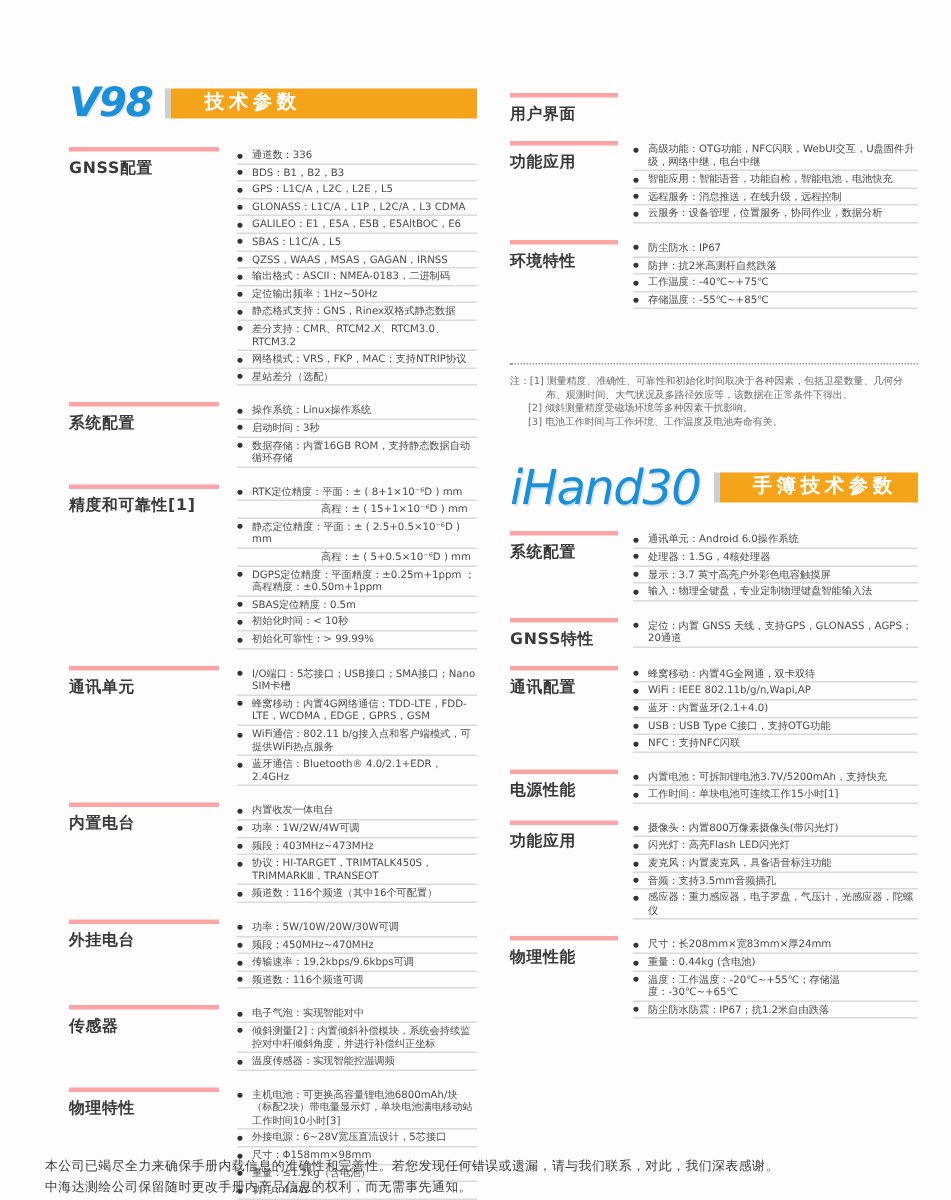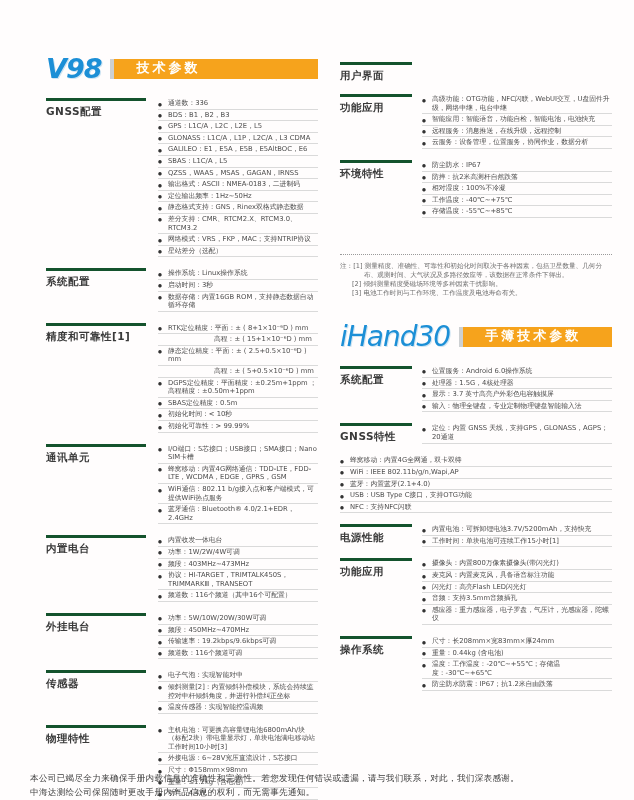--- a/index.html
+++ b/index.html
@@ -13,31 +13,31 @@
   .col{flex:1;min-width:0;}
   .col-right{padding-top:6px;}
 
   
   .prod-header{display:flex;align-items:center;margin-bottom:16px;}
   .prod-name{
     color:#1c8fd6;font-style:italic;font-weight:bold;font-size:27px;
     letter-spacing:-1px;padding-right:9px;line-height:26px;white-space:nowrap;
     text-shadow:1px 1px 0 #cfe4f2;
   }
-  .prod-name.light{font-weight:400;font-size:28px;}
+  .prod-name.light{font-weight:400;font-size:32px;}
   .hdr-gray{width:4px;height:20px;background:#cdd0d2;flex:none;}
   .hdr-box{
     flex:1;height:20px;line-height:20px;background:#f6a31c;color:#ffffff;
     font-size:13px;font-weight:bold;padding-left:22px;letter-spacing:3px;white-space:nowrap;font-family:Liberation Mono, monospace;
   }
 
   
   .spec-section{display:flex;margin-bottom:11px;}
   .sec-label{
-    flex:none;width:100px;margin-right:12px;border-top:3px solid #14532d;
+    flex:none;width:100px;margin-right:12px;border-top:3px solid #fca5a5;
     padding-top:4px;font-size:10.5px;font-weight:bold;color:#3a3a3a;letter-spacing:.5px;
   }
   .col-right .sec-label{width:72px;margin-right:10px;}
   .sec-rows{flex:1;min-width:0;}
   .spec-row{
     position:relative;padding:1px 0 1px 10px;border-bottom:1px solid #dadada;
     font-size:6.8px;line-height:8.6px;color:#4c4c4c;
   }
   .spec-row::before{
     content:"●";position:absolute;left:0;top:2.5px;font-size:4.5px;color:#333;
@@ -173,21 +173,20 @@
             <div class="spec-row">智能应用：智能语音，功能自检，智能电池，电池快充</div>
             <div class="spec-row">远程服务：消息推送，在线升级，远程控制</div>
             <div class="spec-row">云服务：设备管理，位置服务，协同作业，数据分析</div>
           </div>
         </section>
         <section class="spec-section">
           <div class="sec-label">环境特性</div>
           <div class="sec-rows">
             <div class="spec-row">防尘防水：IP67</div>
             <div class="spec-row">防摔：抗2米高测杆自然跌落</div>
-            <div class="spec-row">相对湿度：100%不冷凝</div>
             <div class="spec-row">工作温度：-40℃~+75℃</div>
             <div class="spec-row">存储温度：-55℃~+85℃</div>
           </div>
         </section>
       </div>
 
     <div id="notes1" class="notes gap-below">
         <div class="note-line first">注：[1] 测量精度、准确性、可靠性和初始化时间取决于各种因素，包括卫星数量、几何分布、观测时间、大气状况及多路径效应等，该数据在正常条件下得出。</div>
         <div class="note-line">[2] 倾斜测量精度受磁场环境等多种因素干扰影响。</div>
         <div class="note-line">[3] 电池工作时间与工作环境、工作温度及电池寿命有关。</div>
@@ -195,60 +194,61 @@
 
     <header class="prod-header">
       <span class="prod-name light">iHand30</span>
       <span class="hdr-gray"></span>
       <span class="hdr-box">手簿技术参数</span>
     </header>
     <div id="right-bottom-sections">
         <section class="spec-section">
           <div class="sec-label">系统配置</div>
           <div class="sec-rows">
-            <div class="spec-row">位置服务：Android 6.0操作系统</div>
+            <div class="spec-row">通讯单元：Android 6.0操作系统</div>
             <div class="spec-row">处理器：1.5G，4核处理器</div>
             <div class="spec-row">显示：3.7 英寸高亮户外彩色电容触摸屏</div>
             <div class="spec-row">输入：物理全键盘，专业定制物理键盘智能输入法</div>
           </div>
         </section>
         <section class="spec-section">
           <div class="sec-label">GNSS特性</div>
           <div class="sec-rows">
             <div class="spec-row">定位：内置 GNSS 天线，支持GPS，GLONASS，AGPS；20通道</div>
           </div>
         </section>
         <section class="spec-section">
+          <div class="sec-label">通讯配置</div>
           <div class="sec-rows">
             <div class="spec-row">蜂窝移动：内置4G全网通，双卡双待</div>
             <div class="spec-row">WiFi：IEEE 802.11b/g/n,Wapi,AP</div>
             <div class="spec-row">蓝牙：内置蓝牙(2.1+4.0)</div>
             <div class="spec-row">USB：USB Type C接口，支持OTG功能</div>
             <div class="spec-row">NFC：支持NFC闪联</div>
           </div>
         </section>
         <section class="spec-section">
           <div class="sec-label">电源性能</div>
           <div class="sec-rows">
             <div class="spec-row">内置电池：可拆卸锂电池3.7V/5200mAh，支持快充</div>
             <div class="spec-row">工作时间：单块电池可连续工作15小时[1]</div>
           </div>
         </section>
         <section class="spec-section">
           <div class="sec-label">功能应用</div>
           <div class="sec-rows">
             <div class="spec-row">摄像头：内置800万像素摄像头(带闪光灯)</div>
+            <div class="spec-row">闪光灯：高亮Flash LED闪光灯</div>
             <div class="spec-row">麦克风：内置麦克风，具备语音标注功能</div>
-            <div class="spec-row">闪光灯：高亮Flash LED闪光灯</div>
             <div class="spec-row">音频：支持3.5mm音频插孔</div>
             <div class="spec-row">感应器：重力感应器，电子罗盘，气压计，光感应器，陀螺仪</div>
           </div>
         </section>
         <section class="spec-section">
-          <div class="sec-label">操作系统</div>
+          <div class="sec-label">物理性能</div>
           <div class="sec-rows">
             <div class="spec-row">尺寸：长208mm×宽83mm×厚24mm</div>
             <div class="spec-row">重量：0.44kg (含电池)</div>
             <div class="spec-row">温度：工作温度：-20℃~+55℃；存储温度：-30℃~+65℃</div>
             <div class="spec-row">防尘防水防震：IP67；抗1.2米自由跌落</div>
           </div>
         </section>
       </div>
 
   </div>

